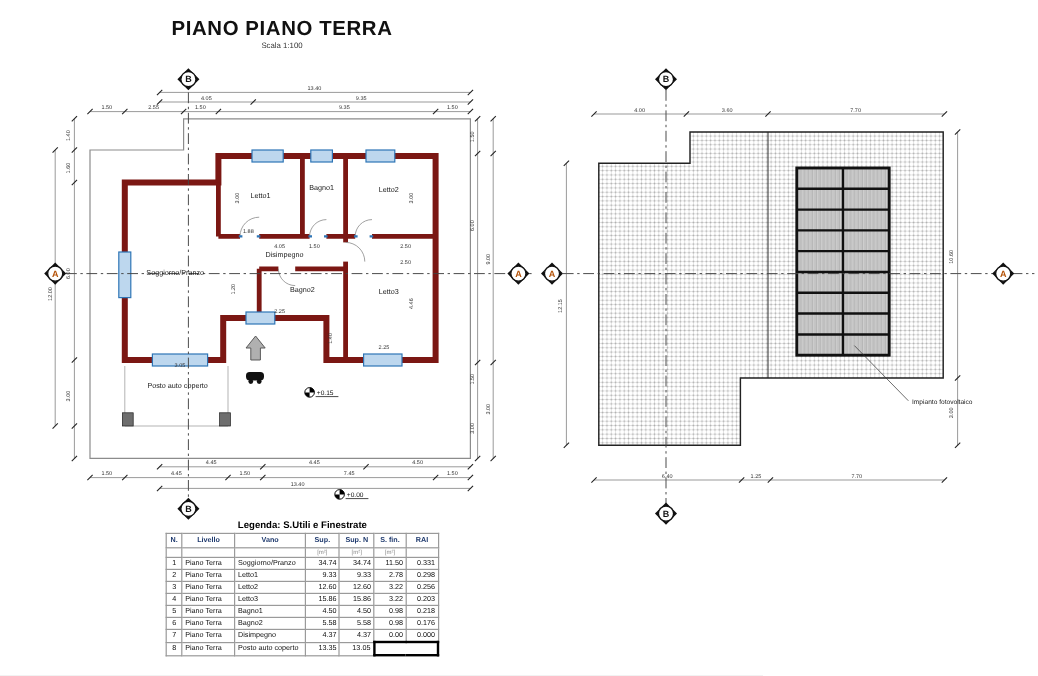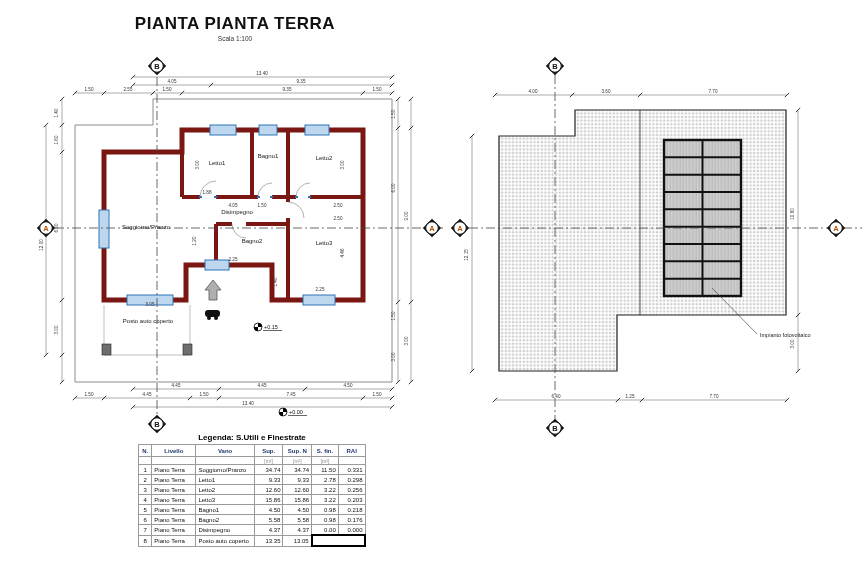--- a/index.html
+++ b/index.html
@@ -33,21 +33,21 @@
   td.hl{border:2px solid #000 !important;background:#fff;}
   .c-n{width:13px}.c-liv{width:43px}.c-vano{width:57px}.c-sup{width:28px}
   .c-supn{width:28px}.c-sfin{width:26px}.c-rai{width:26px}
 </style>
 </head>
 <body>
 
 <div class="canvas">
 
   <div class="plan-title" id="title-left">
-    <div>PIANTA PIANTA TERRA</div>
+    <div>PIANO PIANO TERRA</div>
     <div class="scale">Scala 1:100</div>
   </div>
 
   <svg width="865" height="563" viewBox="0 0 865 563">
     <defs>
       <pattern id="roofhatch" width="3.6" height="3.6" patternUnits="userSpaceOnUse">
         <rect width="3.6" height="3.6" fill="#ffffff"></rect>
         <path d="M0,1.8H3.6M1.8,0V3.6" stroke="#d4d4d4" stroke-width="0.5"></path>
         <rect x="1.2" y="1.2" width="1.2" height="1.2" fill="#ababab"></rect>
       </pattern>

